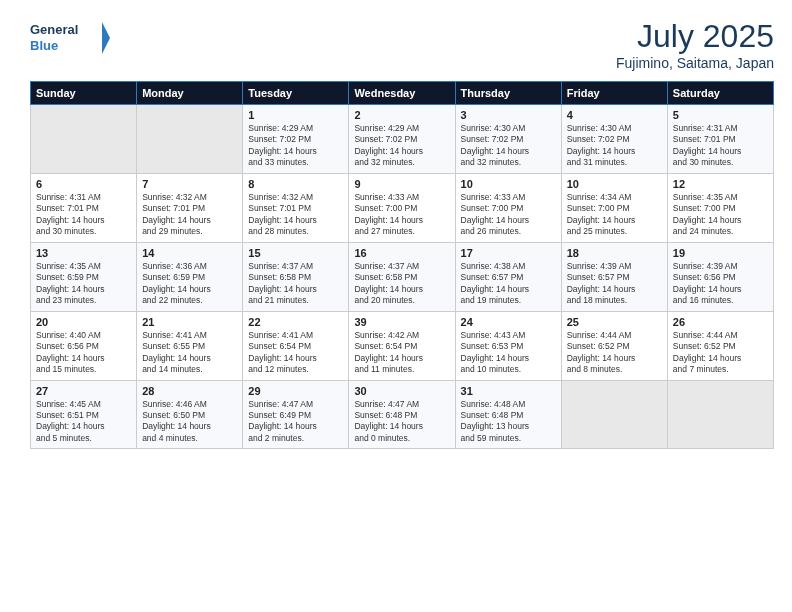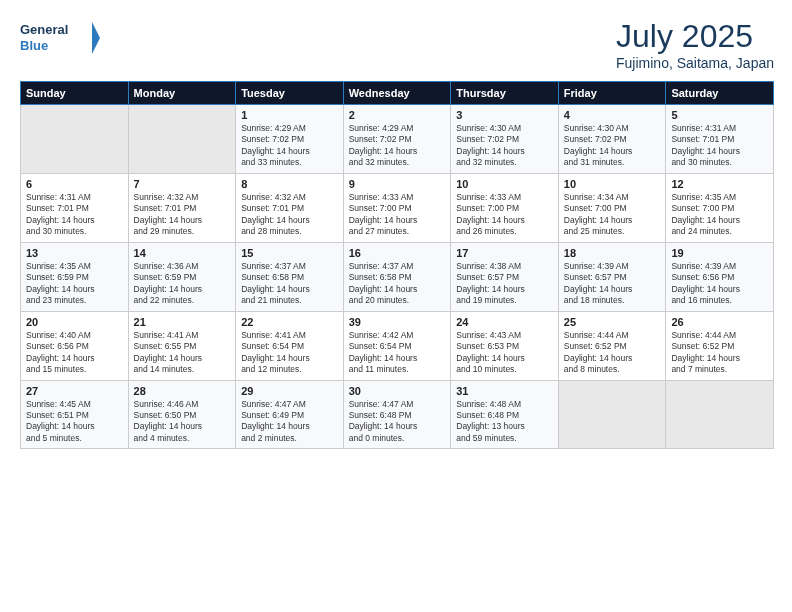--- a/index.html
+++ b/index.html
@@ -6,35 +6,36 @@
     body {
       font-family: Arial, sans-serif;
       background: #fff;
       width: 792px;
       height: 612px;
       overflow: hidden;
     }
     .page {
       width: 792px;
       height: 612px;
-      padding: 18px 18px 10px 20px;
+      padding: 18px 18px 10px 30px;
       background: #fff;
     }
     .header {
       display: flex;
       justify-content: space-between;
       align-items: flex-start;
       margin-bottom: 10px;
     }
     .logo {
       display: flex;
       align-items: center;
       gap: 4px;
     }
     .title-block {
+      text-align: right;
     }
     .main-title {
       font-size: 32px;
       color: #1a3a5c;
       font-weight: normal;
     }
     .subtitle {
       font-size: 14px;
       color: #1a3a5c;
     }

